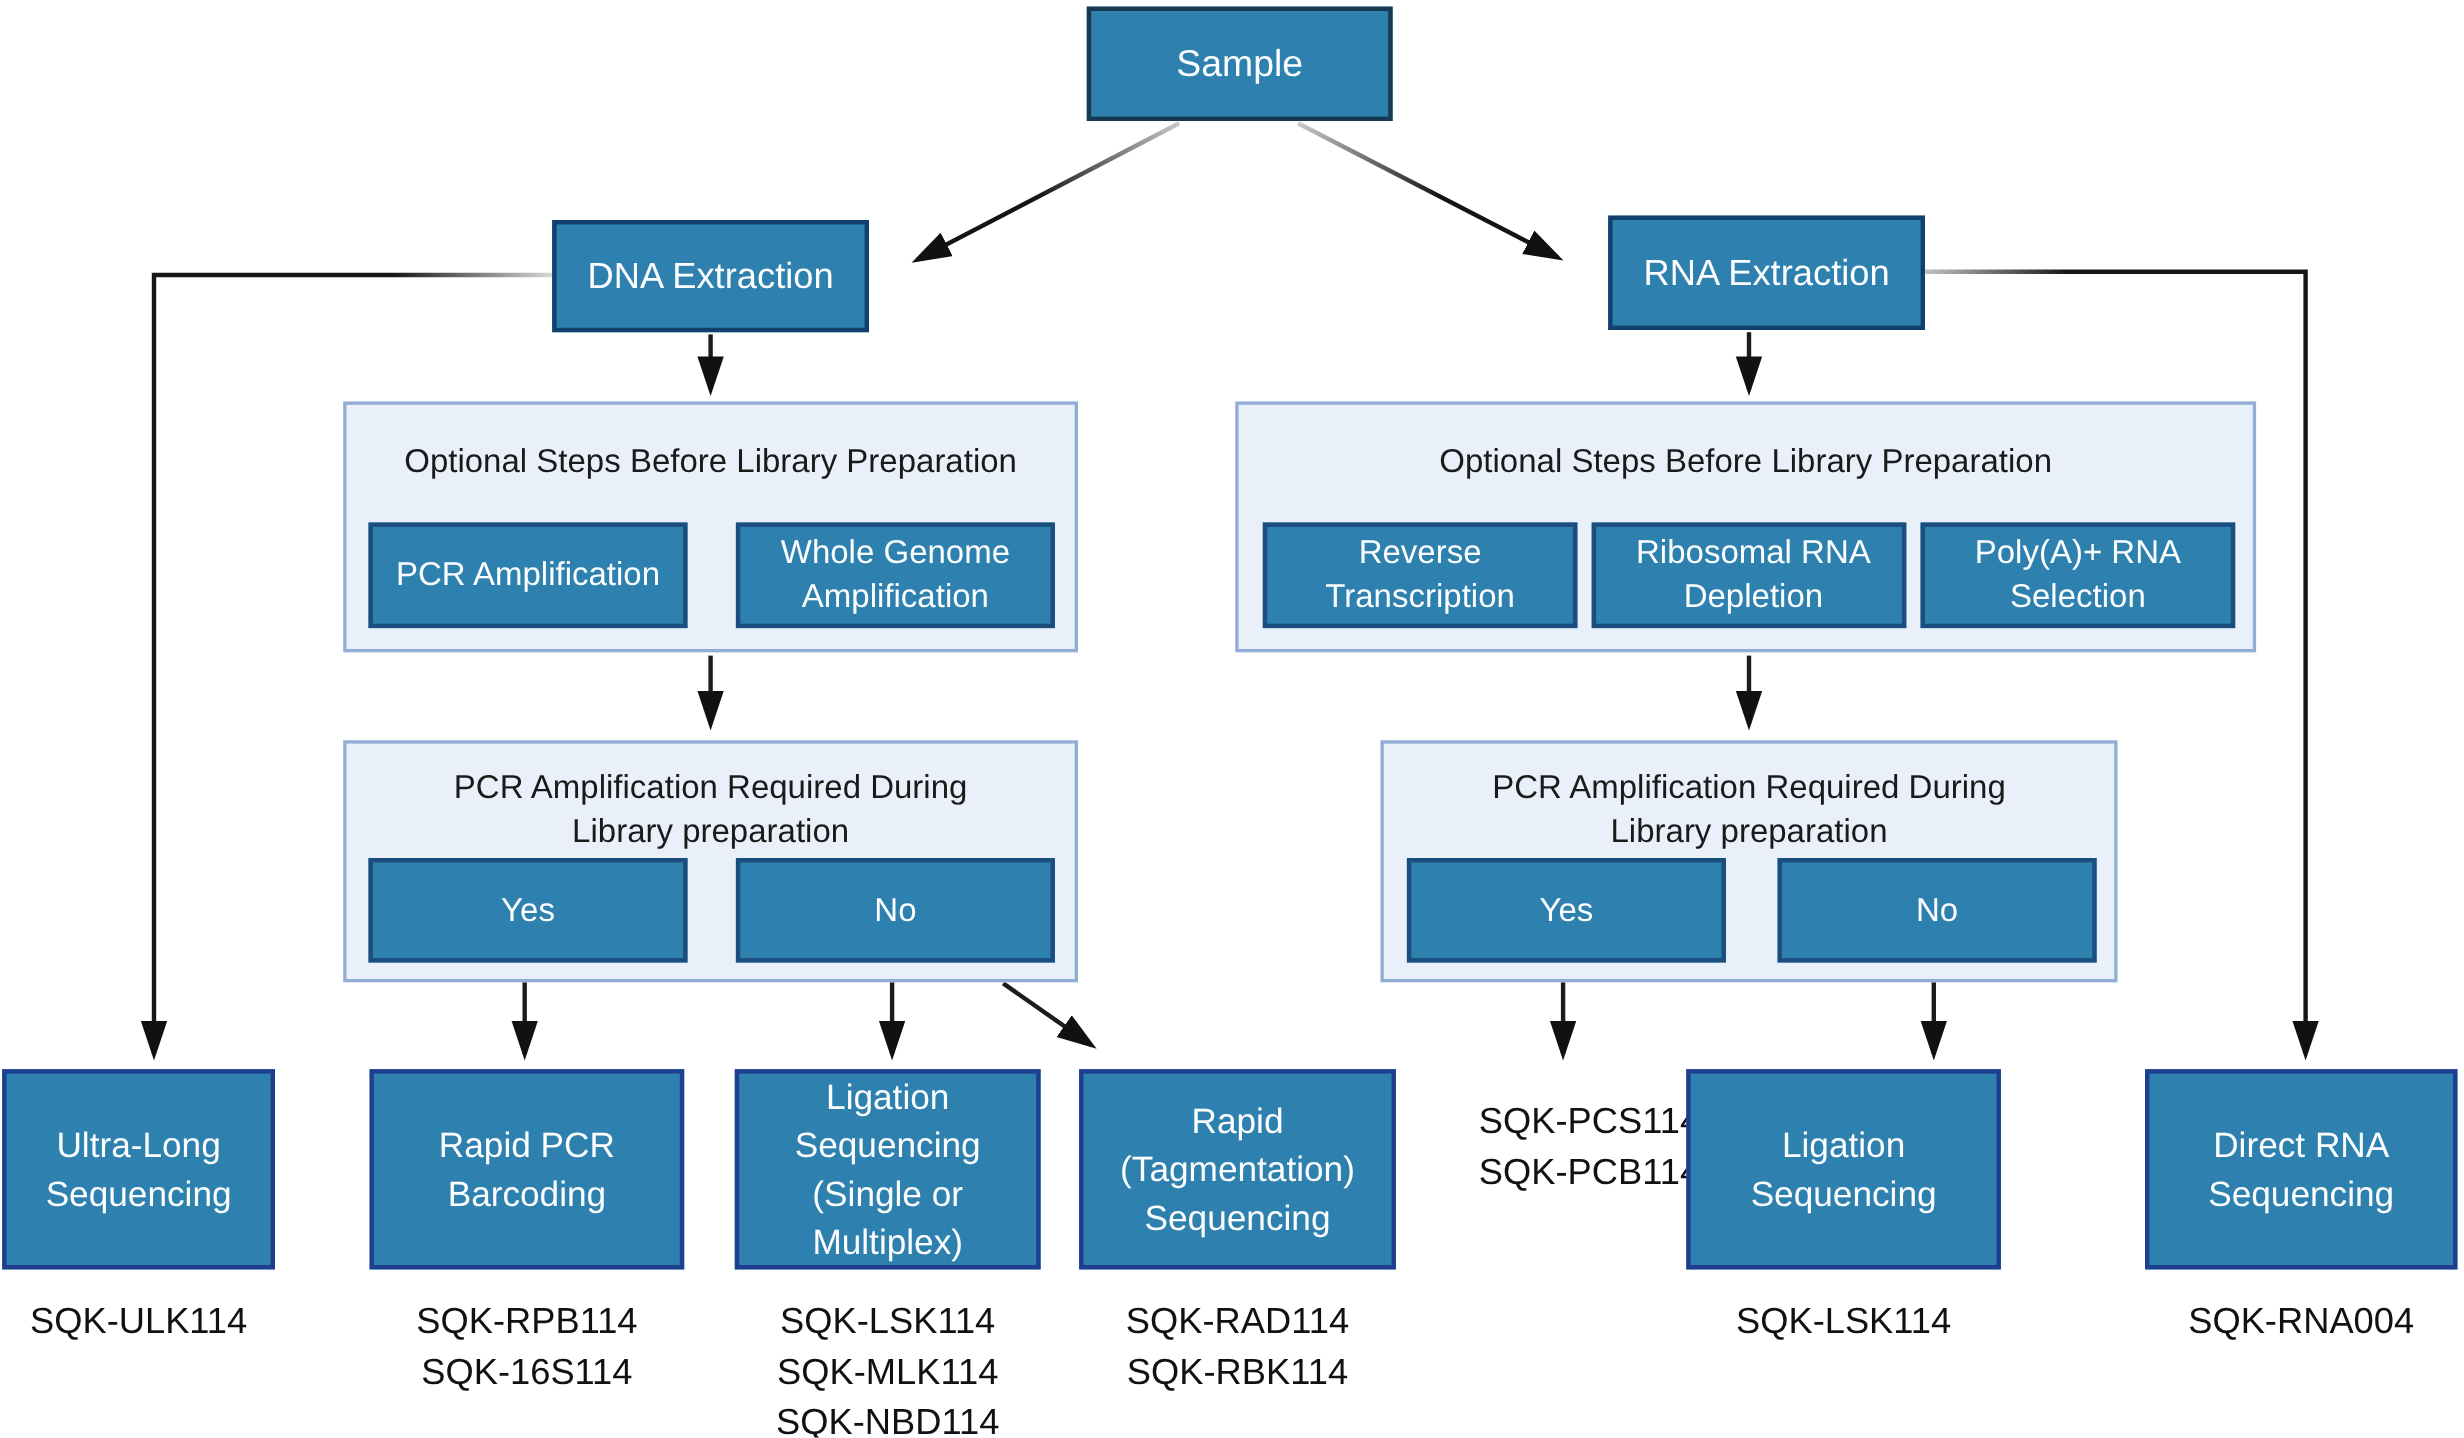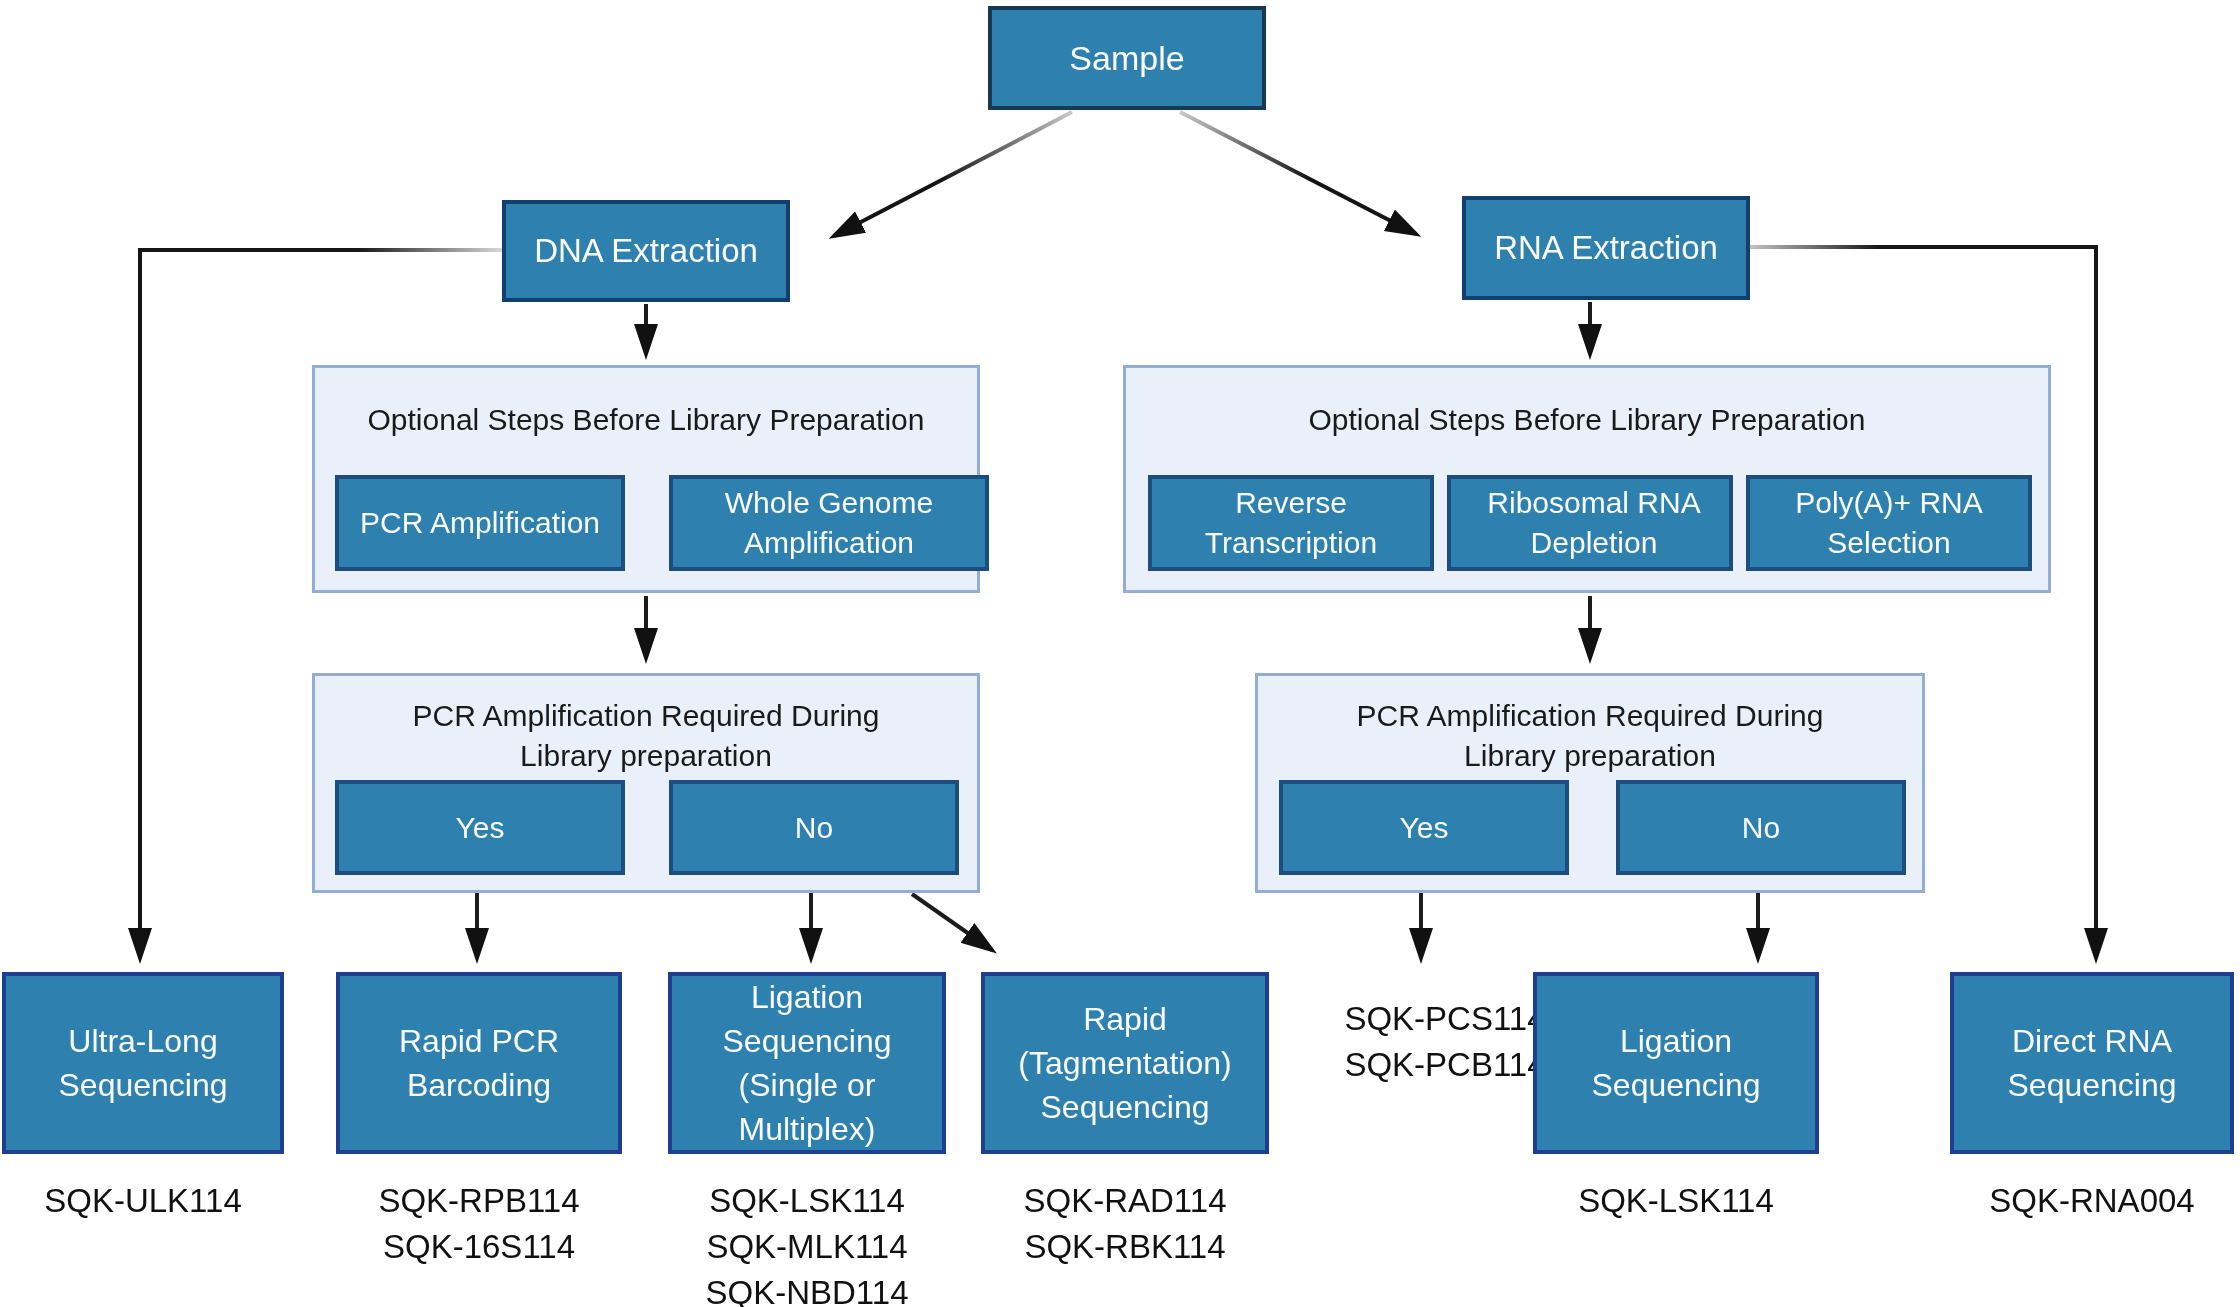--- a/index.html
+++ b/index.html
@@ -91,21 +91,21 @@
   </div>
   <div class="node extraction" style="left:1446px;top:196px;width:288px;height:104px;font-size:33px;margin-left:16px;">
     <span>RNA Extraction</span>
   </div>
 
   <div class="panel" style="left:312px;top:365px;width:668px;height:228px;">
     <div class="panel-title" style="top:32px;">Optional Steps Before Library Preparation</div>
     <div class="btn" style="left:20px;top:107px;width:290px;height:96px;">
       <span>PCR Amplification</span>
     </div>
-    <div class="btn" style="left:354px;top:107px;width:320px;height:96px;">
+    <div class="btn" style="left:354px;top:107px;width:290px;height:96px;">
       <span>Whole Genome Amplification</span>
     </div>
   </div>
 
   <div class="panel" style="left:1123px;top:365px;width:928px;height:228px;">
     <div class="panel-title" style="top:32px;">Optional Steps Before Library Preparation</div>
     <div class="btn" style="left:22px;top:107px;width:286px;height:96px;">
       <span>Reverse Transcription</span>
     </div>
     <div class="btn" style="left:321px;top:107px;width:286px;height:96px;padding-left:18px;">
@@ -131,21 +131,21 @@
     <div class="panel-title" style="top:20px;">PCR Amplification Required During</div>
     <div class="panel-title" style="top:60px;">Library preparation</div>
     <div class="btn" style="left:21px;top:104px;width:290px;height:95px;">
       <span>Yes</span>
     </div>
     <div class="btn" style="left:358px;top:104px;width:290px;height:95px;">
       <span>No</span>
     </div>
   </div>
 
-  <div class="outcome-col" style="left:2px;top:972px;width:282px;">
+  <div class="outcome-col" style="left:2px;top:972px;width:248px;">
     <div class="outcome-box">
       <span>Ultra-Long Sequencing</span>
     </div>
     <div class="kits">
       <span>SQK-ULK114</span>
     </div>
   </div>
 
   <div class="outcome-col" style="left:336px;top:972px;width:286px;">
     <div class="outcome-box">

